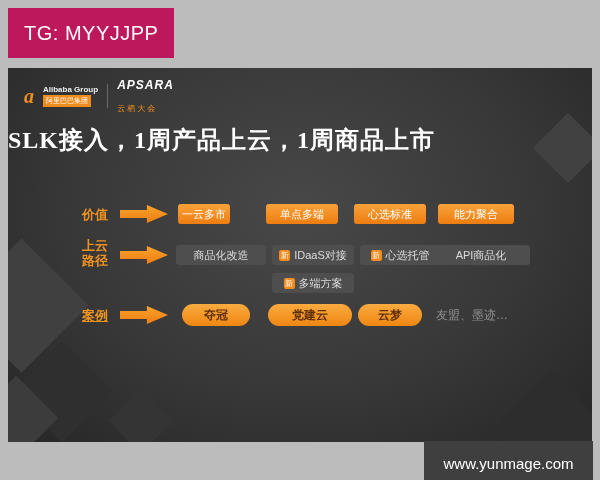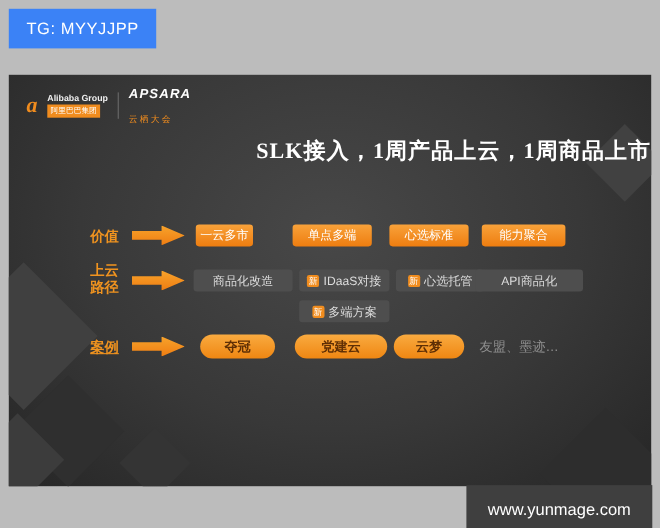--- a/index.html
+++ b/index.html
@@ -3,22 +3,22 @@
 <meta charset="utf-8">
 <style>
   html,body{margin:0;padding:0;}
   body{
     width:600px;height:480px;position:relative;overflow:hidden;
     background:#bcbcbc;
     font-family:"Liberation Sans","DejaVu Sans",sans-serif;
   }
   
   .tg-box{
-    position:absolute;left:8px;top:8px;height:36px;
-    background:#3b82f6;color:#fff;font-size:15px;
+    position:absolute;left:8px;top:8px;height:50px;
+    background:#be185d;color:#fff;font-size:20px;
     display:flex;align-items:center;padding:0 16px;letter-spacing:.5px;
   }
   
   .site-box{
     position:absolute;left:424px;top:441px;width:169px;height:45px;
     background:#3f3f3f;color:#fff;font-size:15px;
     display:flex;align-items:center;justify-content:center;
   }
   
   .slide{
@@ -33,22 +33,22 @@
   .ali-mark{color:#f08c1e;font-size:20px;font-weight:bold;font-style:italic;font-family:"Liberation Serif",serif;line-height:20px;}
   .ali-text{display:flex;flex-direction:column;gap:1px;}
   .ali-name{color:#eee;font-size:8px;font-weight:bold;}
   .ali-cn{background:#f08c1e;color:#fff;font-size:7px;padding:1px 3px;align-self:flex-start;}
   .logo-divider{width:1px;height:24px;background:#6a6a6a;}
   .apsara{display:flex;flex-direction:column;gap:11px;}
   .apsara-name{color:#fff;font-size:12px;font-weight:bold;font-style:italic;letter-spacing:1px;}
   .apsara-cn{color:#f08c1e;font-size:8px;letter-spacing:2px;}
   
   .title{
-    position:absolute;top:56px;left:0;width:100%;text-align:right;
-    color:#fff;font-size:20px;font-weight:bold;letter-spacing:1px;
+    position:absolute;top:56px;left:0;width:100%;text-align:left;
+    color:#fff;font-size:24px;font-weight:bold;letter-spacing:1px;
     font-family:"Liberation Serif","DejaVu Serif",serif;
   }
   
   .rlabel{position:absolute;left:58px;width:58px;text-align:center;color:#f0931f;font-size:13px;font-weight:bold;line-height:15px;}
   
   .arrow{
     position:absolute;left:112px;width:48px;height:18px;
     background:linear-gradient(180deg,#f7a32b,#ef7d12);
     clip-path:polygon(0 28%,56% 28%,56% 0,100% 50%,56% 100%,56% 72%,0 72%);
   }

